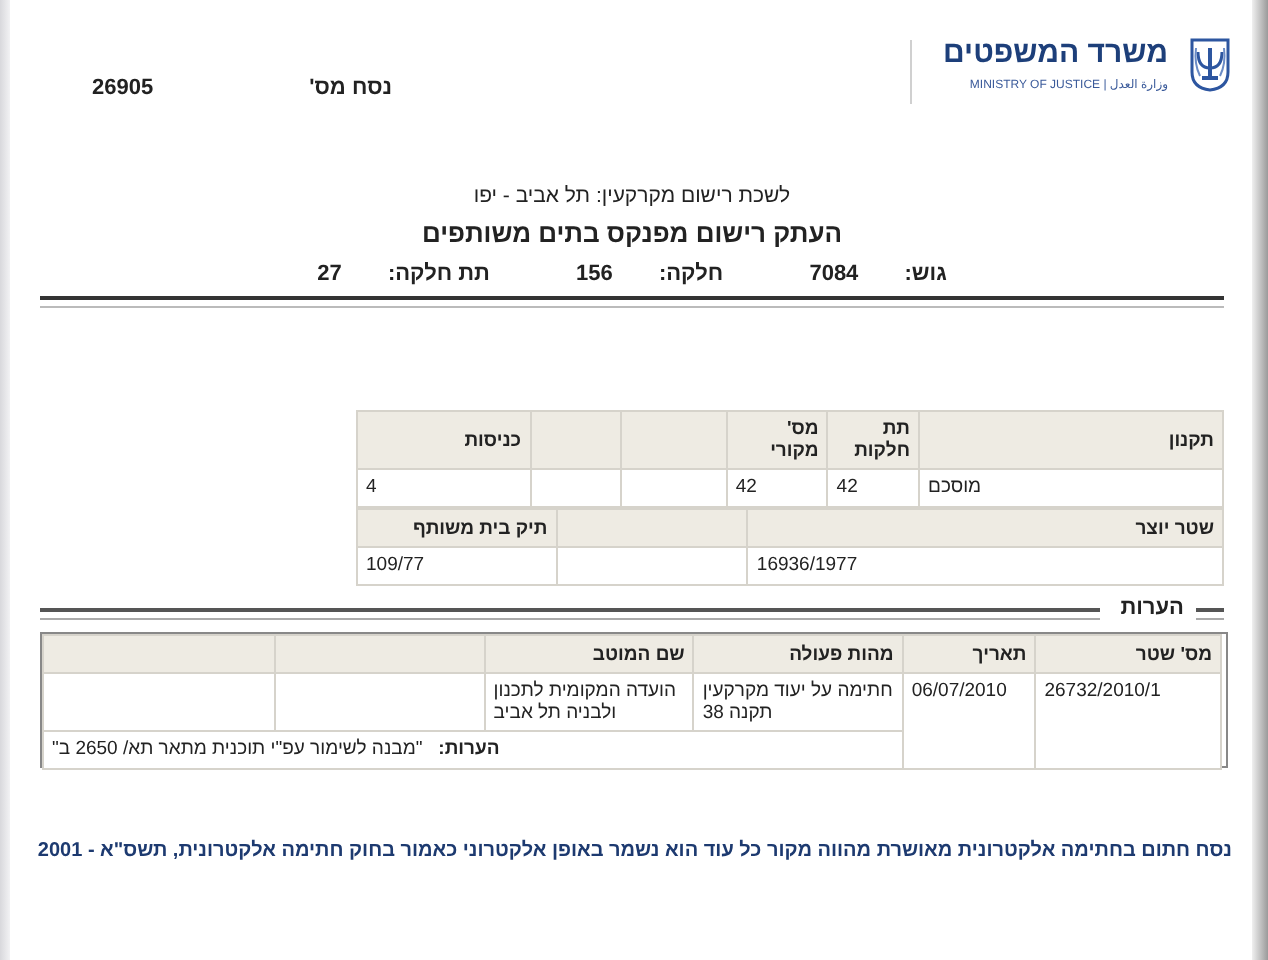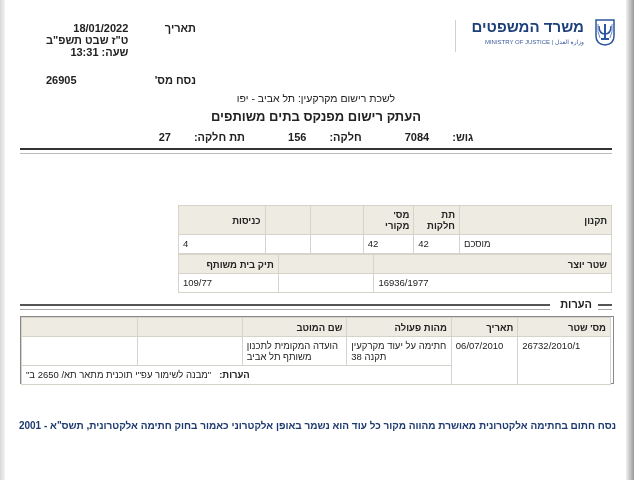--- a/index.html
+++ b/index.html
@@ -43,28 +43,20 @@
 </style>
 </head>
 <body>
 
 <div class="frame-left"></div>
 <div class="frame-right"></div>
 
 <div class="page">
 
   <div class="meta">
-    <div class="row" style="align-items:flex-start;">
-      <div class="val">
-        <div>18/01/2022</div>
-        <div style="direction:rtl;">ט"ז שבט תשפ"ב</div>
-        <div style="direction:rtl;"><span>שעה:</span> <span>13:31</span></div>
-      </div>
-      <div class="lbl">תאריך</div>
-    </div>
     <div class="row" style="margin-top:16px;">
       <div class="val">26905</div>
       <div class="lbl">נסח מס'</div>
     </div>
   </div>
 
   <div class="logo-wrap">
     <div class="mol-block">
       <div class="mol-text">
         <div class="mol-he">משרד המשפטים</div>
@@ -145,21 +137,21 @@
     </tr>
     <tr>
       <td rowspan="2" style="padding-right:14px;">26732/2010/1</td>
       <td rowspan="2">06/07/2010</td>
       <td>
         <div>חתימה על יעוד מקרקעין</div>
         <div>תקנה 38</div>
       </td>
       <td>
         <div>הועדה המקומית לתכנון</div>
-        <div>משותף תל אביב</div>
+        <div>ולבניה תל אביב</div>
       </td>
       <td></td>
       <td></td>
     </tr>
     <tr>
       <td colspan="4">
         <b>הערות:</b>&nbsp;&nbsp;&nbsp;<span>"מבנה לשימור עפ"י תוכנית מתאר תא/ 2650 ב"</span>
       </td>
     </tr>
   </tbody>

